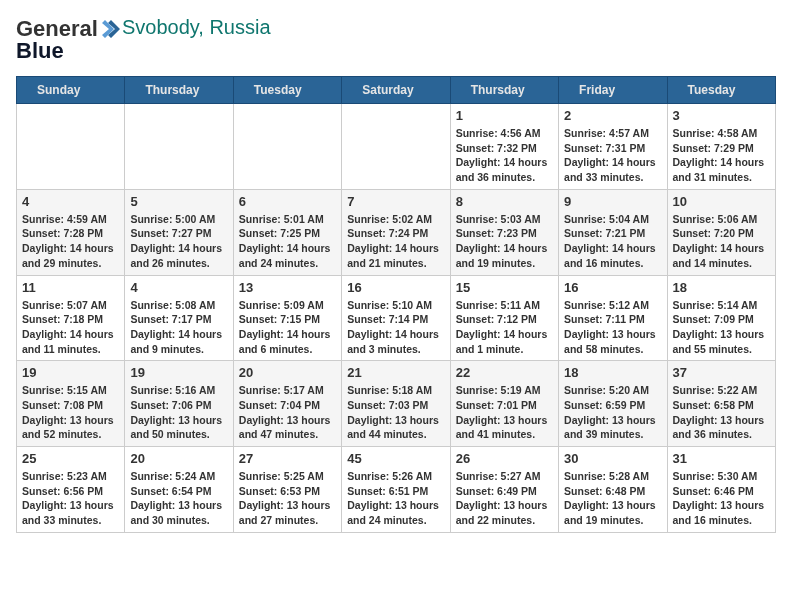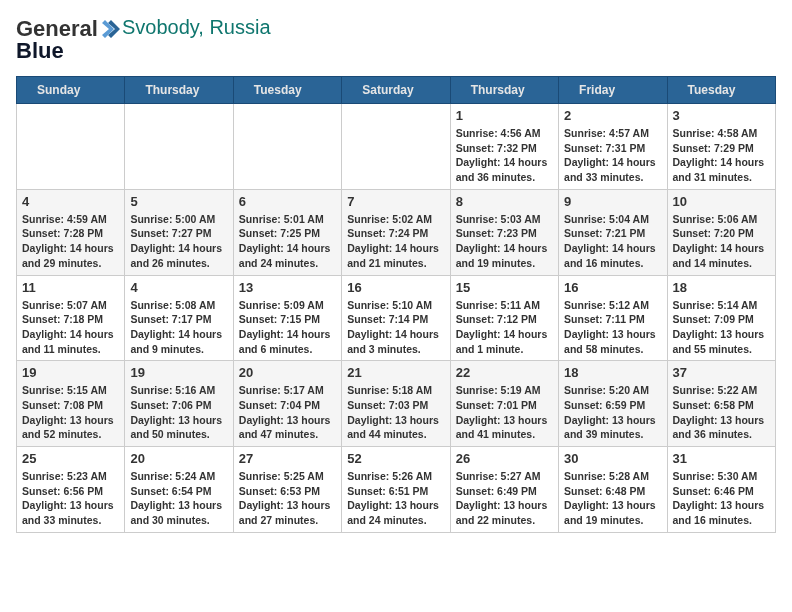--- a/index.html
+++ b/index.html
@@ -222,21 +222,21 @@
         </td>
         <td>
           <span class="day-num">20</span>
           <div class="day-info">Sunrise: 5:24 AM<br>Sunset: 6:54 PM<br>Daylight: 13 hours<br>and 30 minutes.</div>
         </td>
         <td>
           <span class="day-num">27</span>
           <div class="day-info">Sunrise: 5:25 AM<br>Sunset: 6:53 PM<br>Daylight: 13 hours<br>and 27 minutes.</div>
         </td>
         <td>
-          <span class="day-num">52</span>
+          <span class="day-num">45</span>
           <div class="day-info">Sunrise: 5:26 AM<br>Sunset: 6:51 PM<br>Daylight: 13 hours<br>and 24 minutes.</div>
         </td>
         <td>
           <span class="day-num">26</span>
           <div class="day-info">Sunrise: 5:27 AM<br>Sunset: 6:49 PM<br>Daylight: 13 hours<br>and 22 minutes.</div>
         </td>
         <td>
           <span class="day-num">30</span>
           <div class="day-info">Sunrise: 5:28 AM<br>Sunset: 6:48 PM<br>Daylight: 13 hours<br>and 19 minutes.</div>
         </td>

